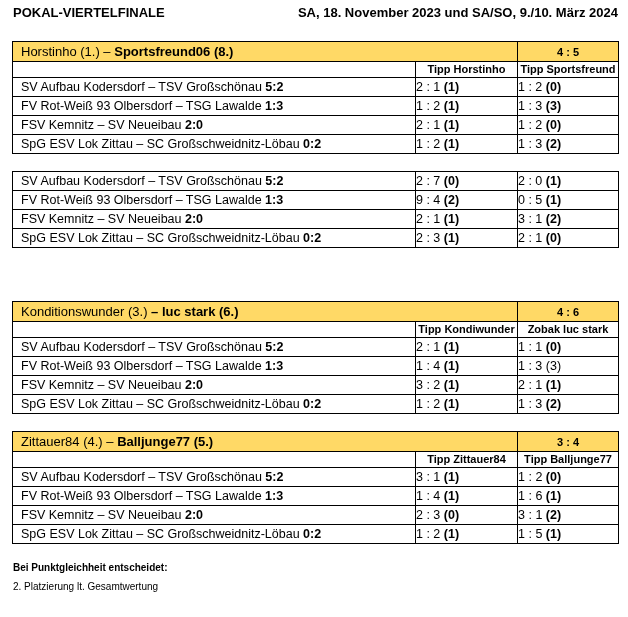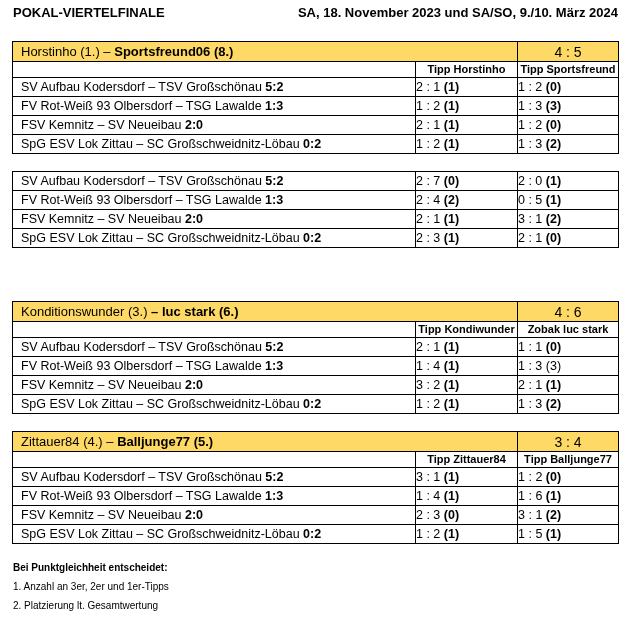--- a/index.html
+++ b/index.html
@@ -18,21 +18,21 @@
     border-collapse: collapse; table-layout: fixed;
   }
   .match td {
     border: 1px solid #000; padding: 0 0 0 8px; height: 18px;
     font-size: 12.5px; white-space: nowrap; overflow: hidden; line-height: 18px;
   }
   .match col.c1 { width: 403px; }
   .match col.c2 { width: 102px; }
   .match col.c3 { width: 101px; }
   .hdr td { background: #ffd966; height: 19px; font-size: 13px; }
-  .hdr td.score { text-align: center; padding: 0; font-weight: normal; font-size: 14px; }
+  .hdr td.score { text-align: center; padding: 0; font-weight: bold; font-size: 11px; }
   .sub td { height: 15px; line-height: 15px; font-size: 11px; font-weight: bold; text-align: center; padding: 0; }
   .sub td.blank { padding: 0; }
   .tip { text-align: left; padding: 0 !important; font-size: 12.5px; }
   .b { font-weight: bold; }
   .footer { position: absolute; left: 13px; top: 558px; font-size: 10px; line-height: 19px; }
   .footer .head { font-weight: bold; }
 </style>
 </head>
 <body>
 
@@ -85,21 +85,21 @@
       <col class="c3">
     </colgroup>
   <tbody>
   <tr>
         <td><span>SV Aufbau Kodersdorf – TSV Großschönau </span><span class="b">5:2</span></td>
         <td class="tip"><span>2 : 7 </span><span class="b">(0)</span></td>
         <td class="tip"><span>2 : 0 </span><span class="b">(1)</span></td>
       </tr>
   <tr>
         <td><span>FV Rot-Weiß 93 Olbersdorf – TSG Lawalde </span><span class="b">1:3</span></td>
-        <td class="tip"><span>2 : 4 </span><span class="b">(2)</span></td>
+        <td class="tip"><span>9 : 4 </span><span class="b">(2)</span></td>
         <td class="tip"><span>0 : 5 </span><span class="b">(1)</span></td>
       </tr>
   <tr>
         <td><span>FSV Kemnitz – SV Neueibau  </span><span class="b">2:0</span></td>
         <td class="tip"><span>2 : 1 </span><span class="b">(1)</span></td>
         <td class="tip"><span>3 : 1 </span><span class="b">(2)</span></td>
       </tr>
   <tr>
         <td><span>SpG ESV Lok Zittau – SC Großschweidnitz-Löbau </span><span class="b">0:2</span></td>
         <td class="tip"><span>2 : 3 </span><span class="b">(1)</span></td>
@@ -181,15 +181,14 @@
   <tr>
         <td><span>SpG ESV Lok Zittau – SC Großschweidnitz-Löbau </span><span class="b">0:2</span></td>
         <td class="tip"><span>1 : 2 </span><span class="b">(1)</span></td>
         <td class="tip"><span>1 : 5 </span><span class="b">(1)</span></td>
       </tr>
 </tbody>
   </table>
 
 <div class="footer">
   <div class="head">Bei Punktgleichheit entscheidet:</div>
-  <div>1. Anzahl an 3er, 2er und 1er-Tipps</div>
   <div>2. Platzierung lt. Gesamtwertung</div>
 </div>
 
 </body></html>

